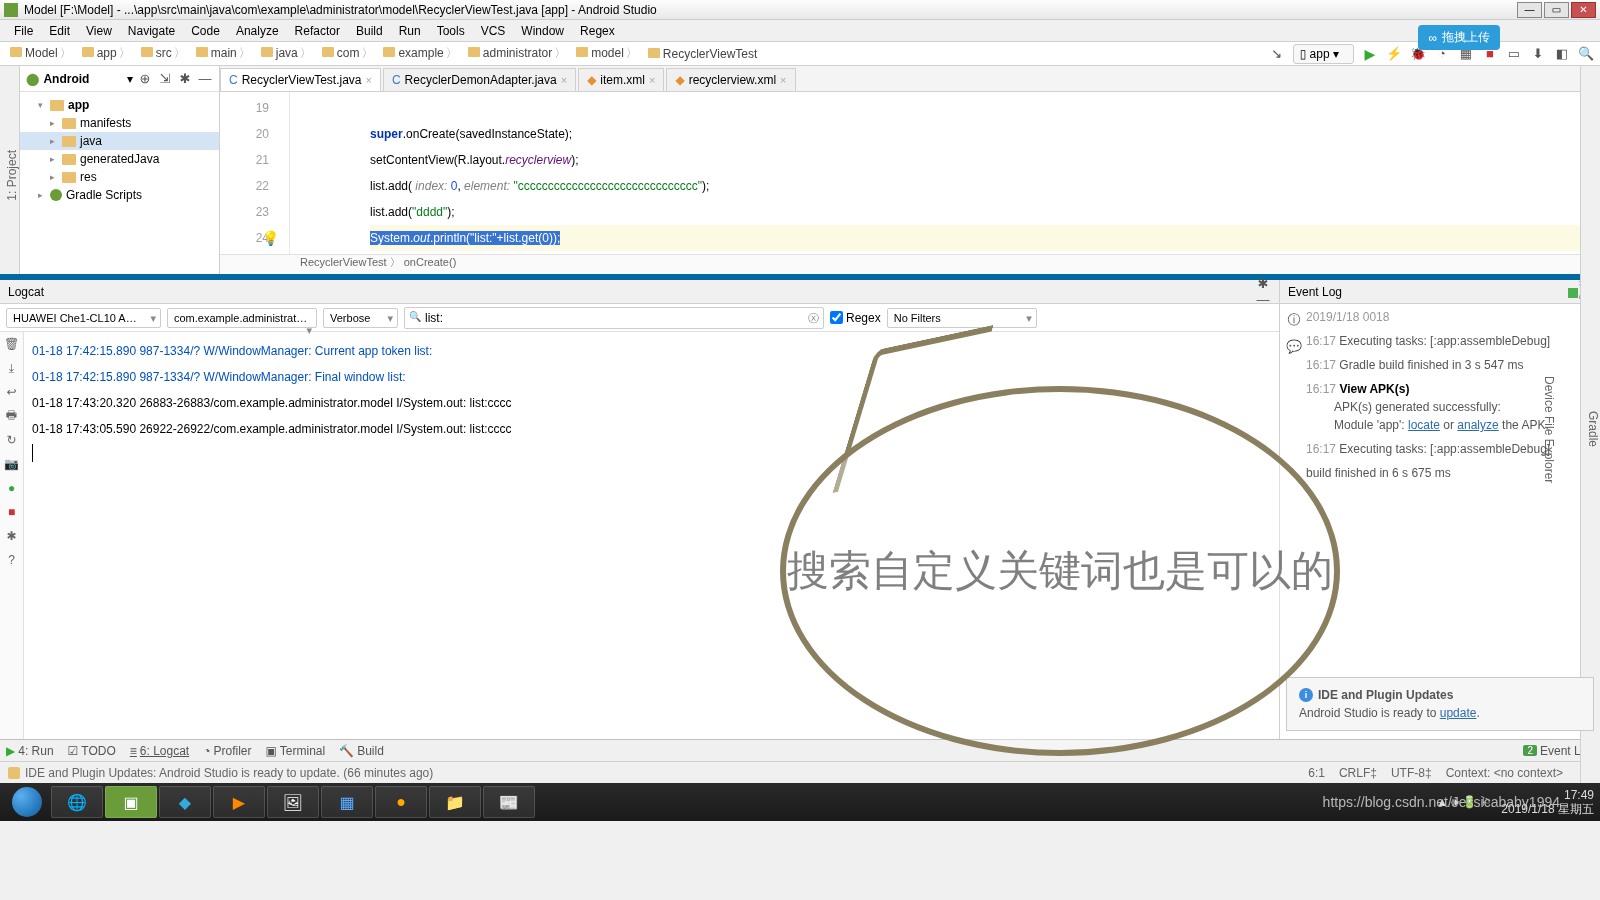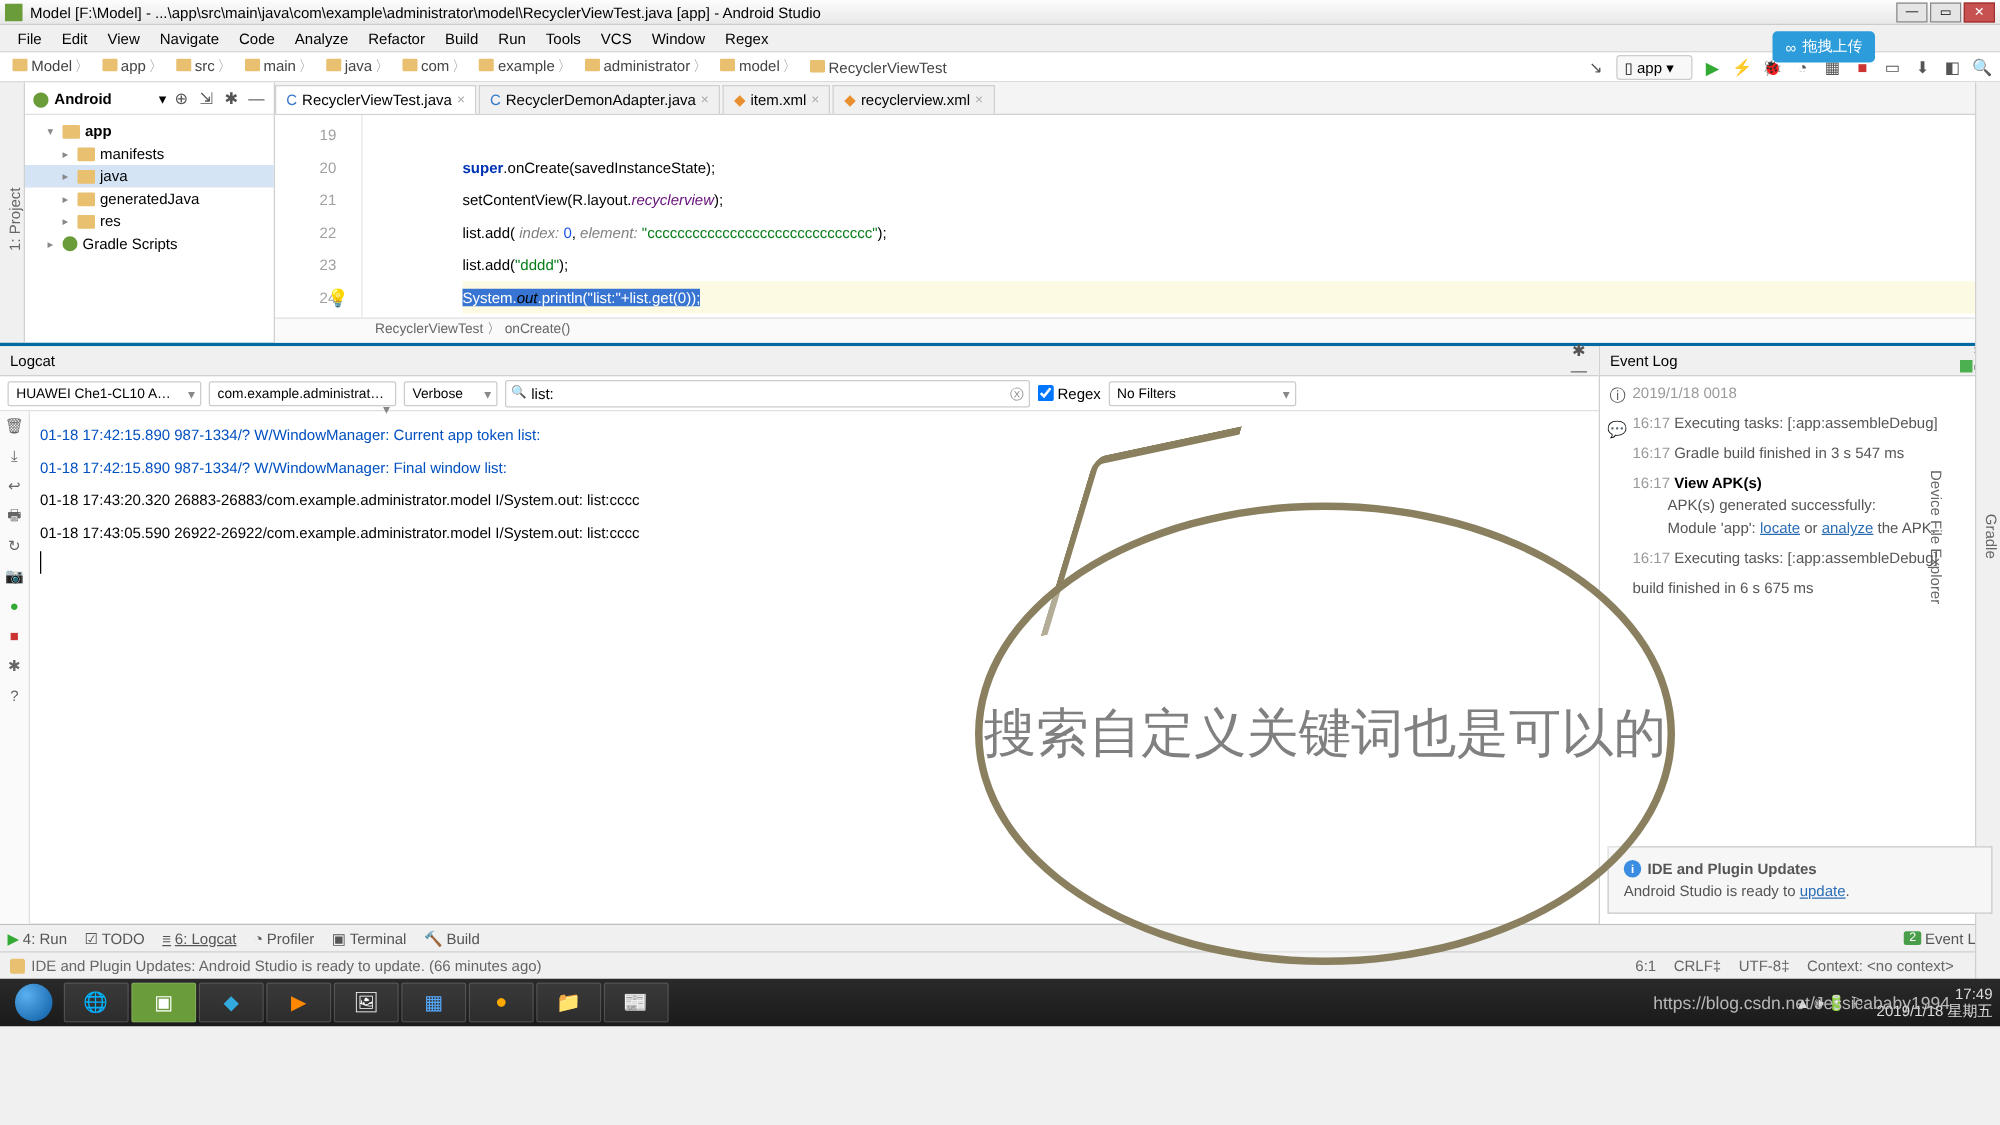--- a/index.html
+++ b/index.html
@@ -42,24 +42,24 @@
 .editor-body { flex:1; display:flex; overflow:hidden; font-family:"Consolas","Courier New",monospace; font-size:15px; }
 .gutter { width:70px; background:#fff; border-right:1px solid #e8e8e8; text-align:right; padding:3px 20px 3px 0; color:#a0a0a0; line-height:26px; }
 .code { flex:1; padding:3px 0 3px 80px; line-height:26px; white-space:pre; position:relative; }
 .k-blue { color:#0033b3; font-weight:bold; }
 .k-purple { color:#660e7a; font-style:italic; }
 .k-green { color:#067d17; }
 .k-gray { color:#808080; font-style:italic; }
 .k-num { color:#1750eb; }
 .highlight-line { background:#fdfae3; display:block; }
 .sel { background:#3874d1; color:#fff; }
-.sel .k-purple { color:#000000;font-style:italic; }
+.sel .k-purple { color:#ffffff;font-style:italic; }
 .lightbulb { position:absolute; left:-28px; color:#e8a33d; font-size:14px; }
 .breadcrumb-nav { height:20px; background:#fafafa; border-top:1px solid #e0e0e0; padding:0 80px; color:#666; font-size:11px; }
-.logcat-panel { height:465px; background:#fff; border-top:3px solid #0369a1; display:flex; }
+.logcat-panel { height:465px; background:#fff; border-top:6px solid #0369a1; display:flex; }
 .logcat-main { flex:1; display:flex; flex-direction:column; border-right:1px solid #d0d0d0; }
 .logcat-header { height:24px; background:#f0f0f0; border-bottom:1px solid #d0d0d0; display:flex; align-items:center; padding:0 8px; justify-content:space-between; }
 .logcat-controls { height:28px; border-bottom:1px solid #e0e0e0; display:flex; align-items:center; padding:0 6px; gap:6px; }
 .combo { border:1px solid #ccc; padding:3px 18px 3px 6px; border-radius:2px; background:#fff; position:relative; font-size:11px; }
 .combo::after { content:"▾"; position:absolute; right:4px; color:#888; }
 .search-box { flex:1; max-width:420px; border:1px solid #ccc; padding:3px 20px 3px 20px; border-radius:2px; position:relative; }
 .search-box::before { content:"🔍"; position:absolute; left:4px; font-size:10px; color:#888; }
 .search-clear { position:absolute; right:4px; top:3px; color:#888; font-size:11px; }
 .regex-check { display:flex; align-items:center; gap:3px; }
 .logcat-body { flex:1; display:flex; }
@@ -89,21 +89,21 @@
 .evt-badge { background:#4a9e4a; color:#fff; padding:0 4px; border-radius:2px; font-size:10px; }
 .statusbar { height:22px; background:#f0f0f0; border-top:1px solid #d0d0d0; display:flex; align-items:center; padding:0 8px; justify-content:space-between; color:#666; }
 .status-right { display:flex; gap:14px; }
 .taskbar { height:38px; background:linear-gradient(#2a2a2a,#1a1a1a); display:flex; align-items:center; padding:0 4px; gap:2px; position:relative; }
 .start-btn { width:45px; height:32px; display:flex; align-items:center; justify-content:center; }
 .win-orb { width:30px; height:30px; border-radius:50%; background:radial-gradient(circle at 30% 30%, #5ab0f0, #0a5aa0); }
 .task-item { width:52px; height:32px; background:rgba(255,255,255,0.08); border:1px solid rgba(255,255,255,0.15); border-radius:2px; display:flex; align-items:center; justify-content:center; color:#fff; font-size:16px; }
 .tray { position:absolute; right:6px; top:0; height:38px; display:flex; align-items:center; gap:10px; color:#ddd; font-size:10px; }
 .tray-time { text-align:right; line-height:1.2; }
 .watermark { position:absolute; right:40px; bottom:90px; color:rgba(200,200,200,0.9); font-size:14px; z-index:20; }
-.annotation-bubble { position:absolute; left:780px; top:332px; z-index:10; pointer-events:none; }
+.annotation-bubble { position:absolute; left:780px; top:316px; z-index:10; pointer-events:none; }
 .bubble-body { width:560px; height:370px; border:6px solid #8a8060; border-radius:50%; background:rgba(255,255,255,0.35); display:flex; align-items:center; justify-content:center; position:relative; top:70px; }
 .bubble-text { font-size:42px; color:#808080; text-align:center; line-height:1.6; font-weight:400; }
 .bubble-tail { position:absolute; top:30px; left:70px; width:0; height:0; }
 .bubble-tail::before { content:""; position:absolute; width:120px; height:120px; border-top:6px solid #8a8060; border-left:6px solid #8a8060; transform:skewY(-30deg) rotate(20deg); border-top-left-radius:10px; }
 .gutter-marks { position:absolute; right:0; top:92px; width:14px; height:178px; background:#f4f4f4; border-left:1px solid #e0e0e0; }
 .mark-yellow { position:absolute; right:1px; width:10px; height:6px; background:#f5c842; }
 .mark-green { position:absolute; right:22px; top:288px; width:10px; height:10px; background:#4caf50; }
 </style>
 </head>
 <body>

